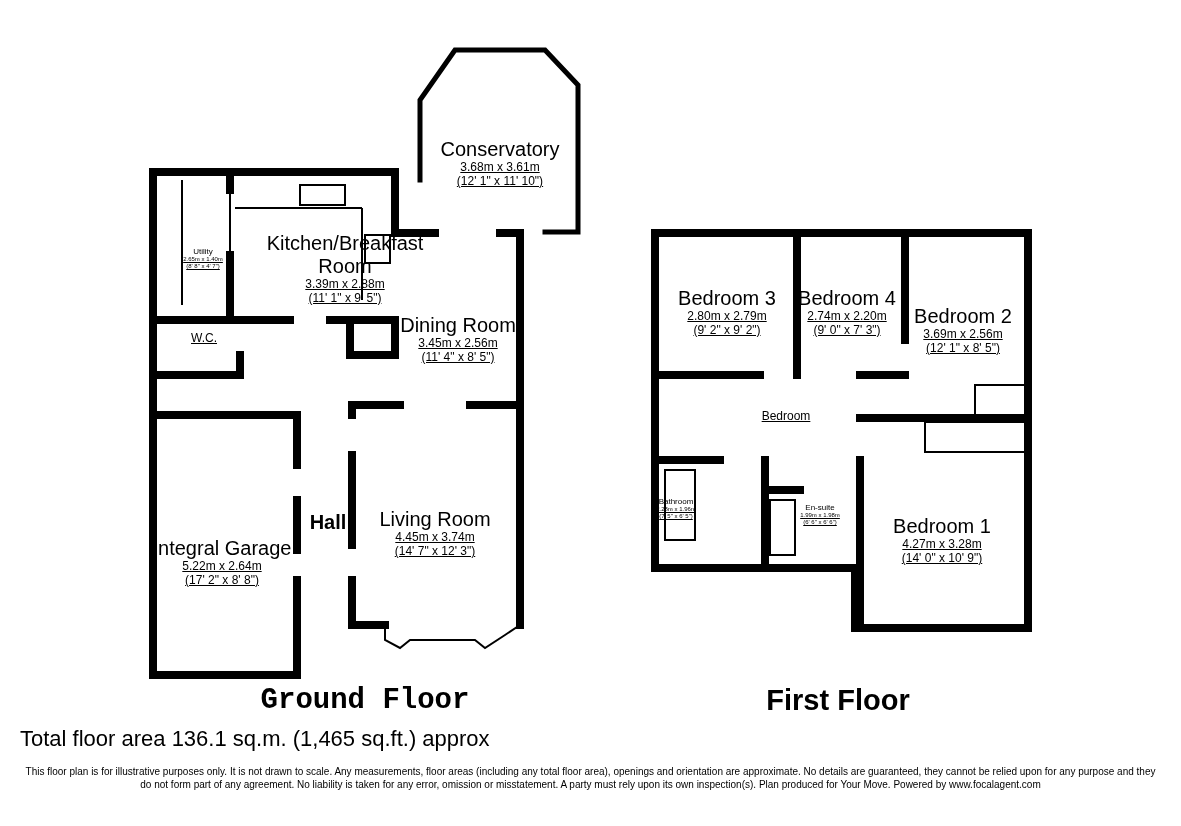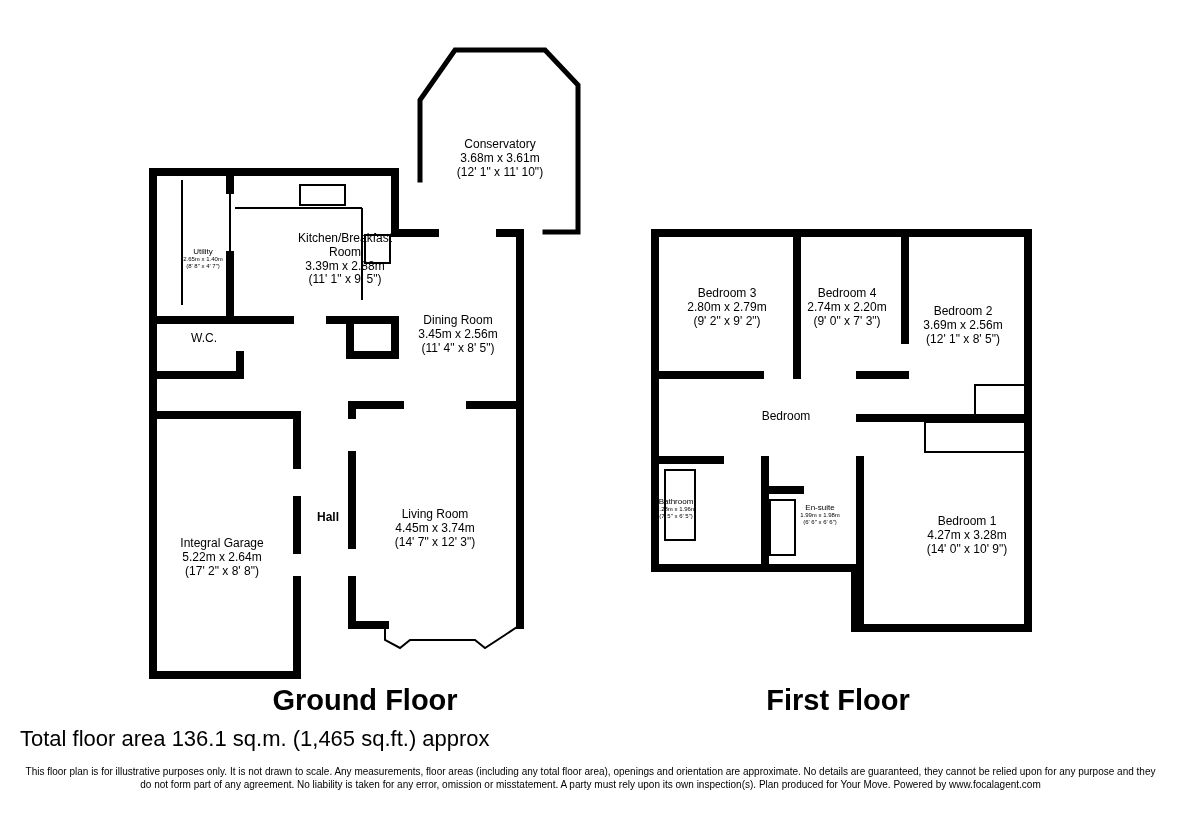--- a/index.html
+++ b/index.html
@@ -1,20 +1,20 @@
 <!DOCTYPE html>
 <html><head>
 <meta charset="utf-8">
 <style>
   html,body{margin:0;padding:0;background:#fff;}
   body{width:1181px;height:826px;position:relative;overflow:hidden;font-family:"Liberation Sans",sans-serif;color:#000;}
   svg{position:absolute;left:0;top:0;}
   .lbl{position:absolute;text-align:center;white-space:nowrap;line-height:1.15;transform:translateX(-50%);}
-  .rn{font-size:12px;}
-  .rd{font-size:12px;}
+  .rn{font-size:20px;}
+  .rd{font-size:12px;text-decoration:underline;}
   .sm .rn{font-size:8px;}
   .sm .rd{font-size:6px;}
   .floor-title{position:absolute;font-weight:bold;font-size:29px;transform:translateX(-50%);white-space:nowrap;}
   .total{position:absolute;left:20px;top:726px;font-size:22px;}
   .disc{position:absolute;left:20px;width:1141px;top:766px;font-size:10px;text-align:center;line-height:1.25;}
 </style>
 </head>
 <body>
 
 <svg width="1181" height="826">
@@ -135,22 +135,22 @@
 <div class="lbl sm" style="left:676px;top:497px;">
   <div class="rn">Bathroom</div>
   <div class="rd">2.28m x 1.96m</div>
   <div class="rd">(7' 5" x 6' 5")</div>
 </div>
 <div class="lbl sm" style="left:820px;top:503px;">
   <div class="rn">En-suite</div>
   <div class="rd">1.99m x 1.98m</div>
   <div class="rd">(6' 6" x 6' 6")</div>
 </div>
-<div class="lbl" style="left:942px;top:515px;margin-left:25px;">
+<div class="lbl" style="left:942px;top:515px;">
   <div class="rn">Bedroom 1</div>
   <div class="rd">4.27m x 3.28m</div>
   <div class="rd">(14' 0" x 10' 9")</div>
 </div>
 
-<div class="floor-title" style="left:365px;top:684px;">Ground Floor</div>
+<div class="floor-title" style="left:365px;top:684px;font-family:Liberation Mono, monospace;">Ground Floor</div>
 <div class="floor-title" style="left:838px;top:684px;">First Floor</div>
 <div class="total">Total floor area 136.1 sq.m. (1,465 sq.ft.) approx</div>
 <div class="disc">This floor plan is for illustrative purposes only. It is not drawn to scale. Any measurements, floor areas (including any total floor area), openings and orientation are approximate. No details are guaranteed, they cannot be relied upon for any purpose and they do not form part of any agreement. No liability is taken for any error, omission or misstatement. A party must rely upon its own inspection(s).  Plan produced for Your Move. Powered by www.focalagent.com</div>
 
 </body></html>

